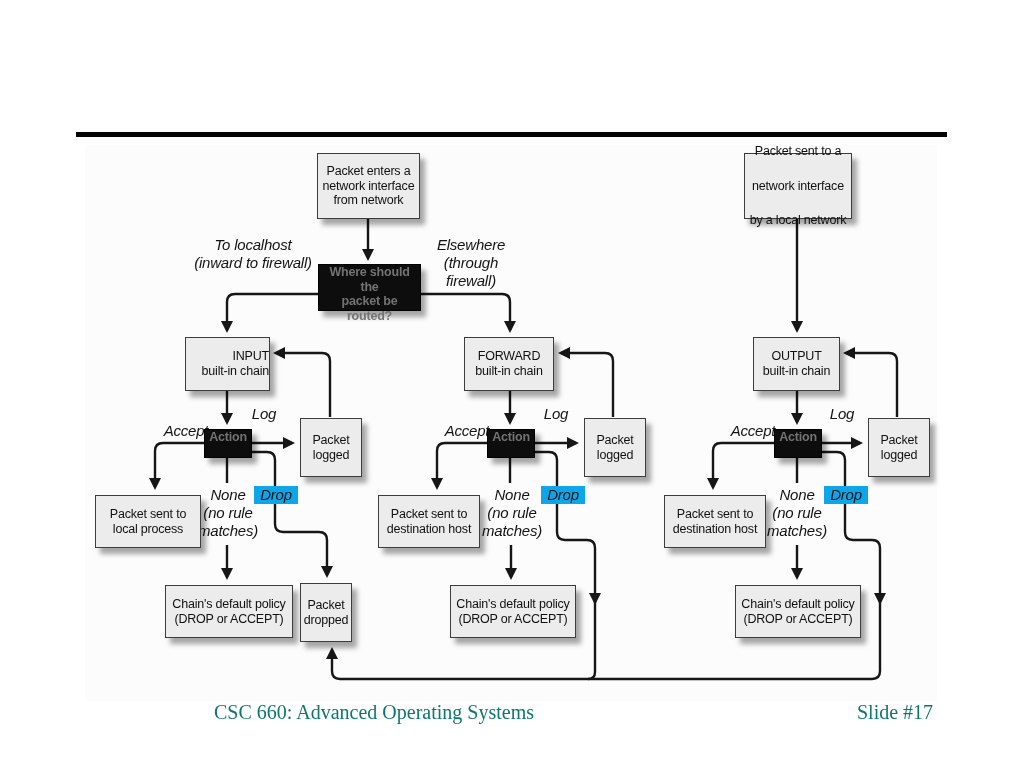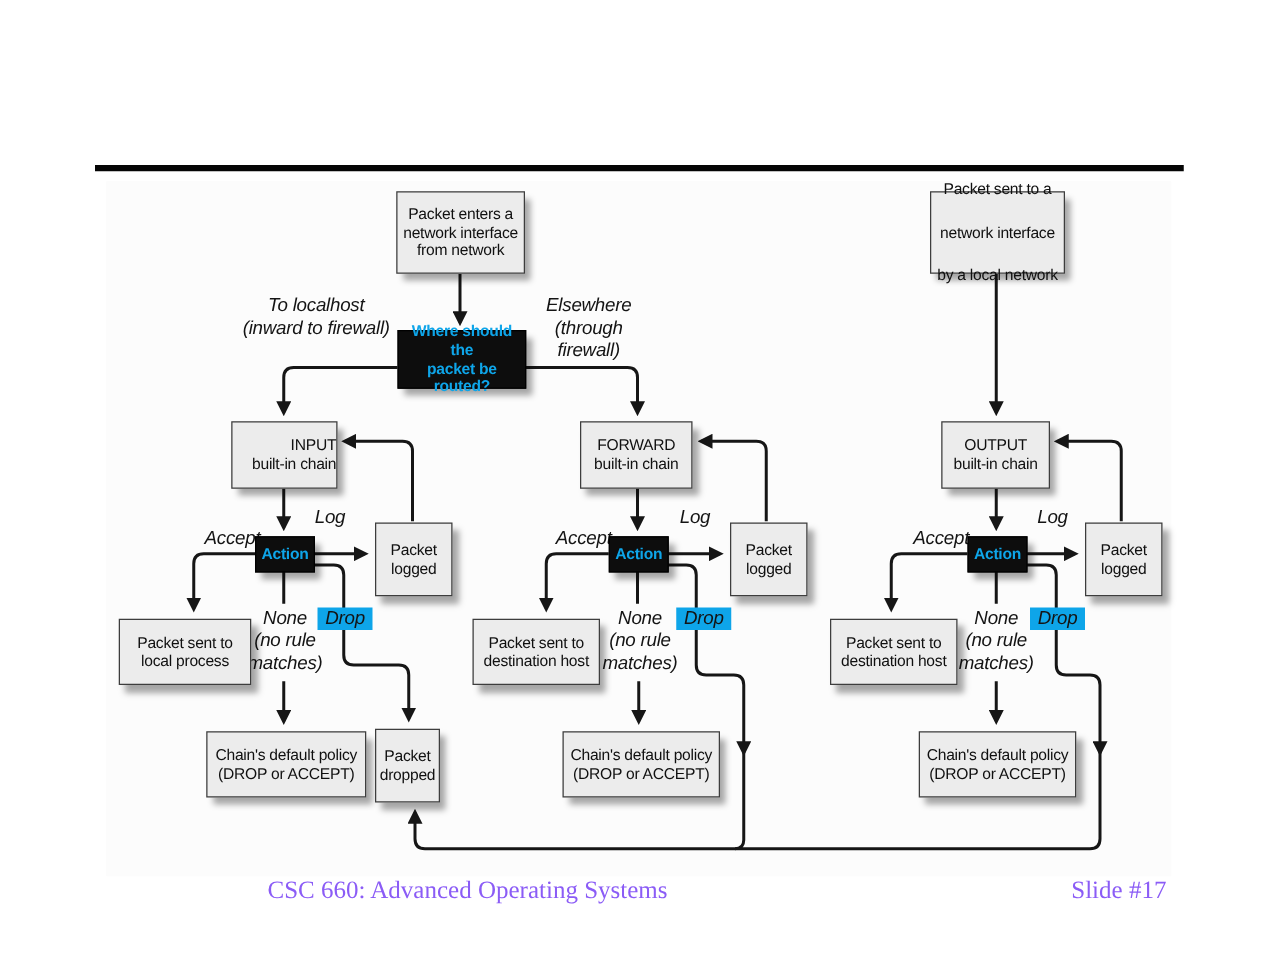--- a/index.html
+++ b/index.html
@@ -10,25 +10,25 @@
          font-family:"Liberation Serif",serif;font-size:54px;font-weight:400;
          color:#0a0a0a;letter-spacing:0.5px;}
   .rule{position:absolute;left:76px;top:132px;width:871px;height:5px;background:#050505;}
   .figure-bg{position:absolute;left:85px;top:145px;width:852px;height:556px;background:#fcfcfc;}
   svg.wires{position:absolute;left:0;top:0;width:1024px;height:768px;}
   .figbox{position:absolute;background:#ececec;border:1.5px solid #3d3d3d;
           box-shadow:5px 6px 5px rgba(0,0,0,0.35);
           display:flex;flex-direction:column;align-items:center;justify-content:center;
           text-align:center;font-size:12.5px;line-height:1.17;color:#101010;
           letter-spacing:-0.2px;z-index:3;}
-  .figbox.inverse{background:#0d0d0d;color:#0ea5e9;font-weight:bold;border-color:#000;}
+  .figbox.inverse{background:#0d0d0d;color:#737373;font-weight:bold;border-color:#000;justify-content:space-between;}
   .lbl{position:absolute;font-style:italic;font-size:15px;color:#141414;
        text-align:center;line-height:1.2;letter-spacing:-0.2px;z-index:2;}
   .lbl.masked{background:#0ea5e9;}
-  .footer{position:absolute;font-family:"Liberation Serif",serif;font-size:20px;color:#8b5cf6;}
+  .footer{position:absolute;font-family:"Liberation Serif",serif;font-size:20px;color:#0f766e;}
 </style>
 </head>
 <body>
 
 <div class="slide">
 
   <div class="rule"></div>
   <div class="figure-bg"></div>
 
   <svg class="wires" viewBox="0 0 1024 768">

